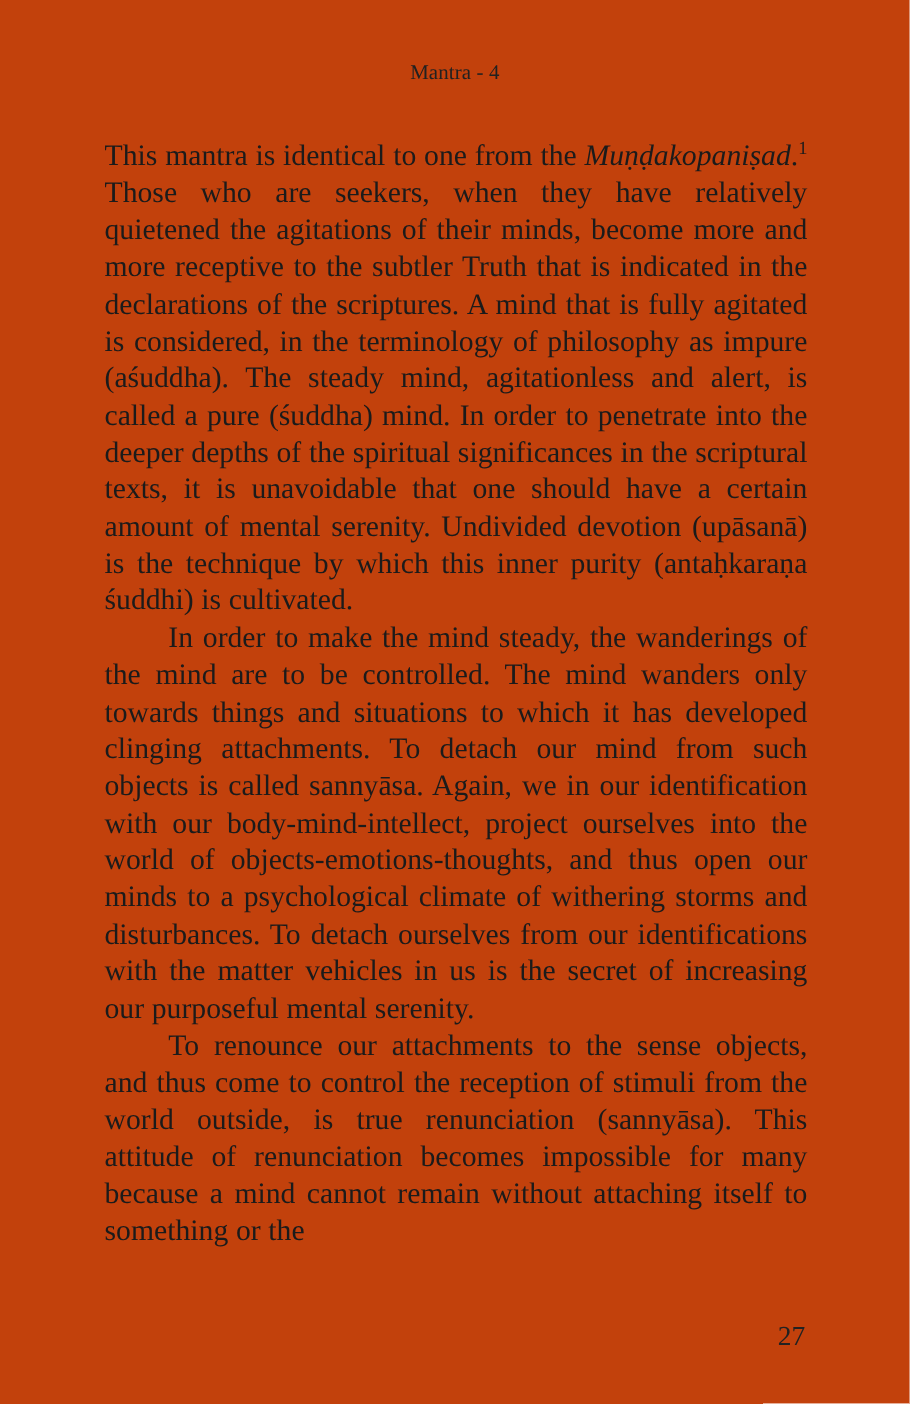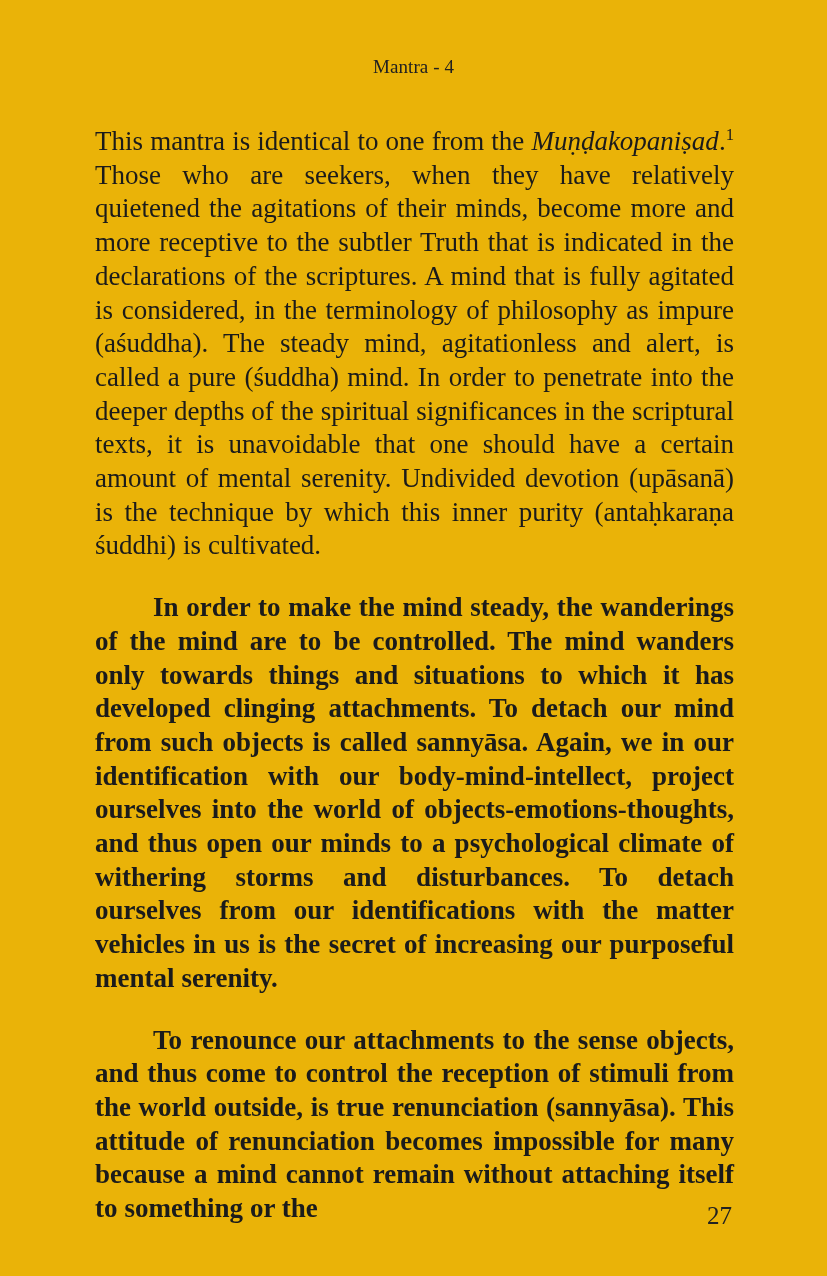--- a/index.html
+++ b/index.html
@@ -7,21 +7,21 @@
     margin: 0;
     padding: 0;
     background: #ffffff;
   }
 
   .page {
     position: relative;
     width: 827px;
     height: 1276px;
     margin: 0 auto;
-    background: #eab308;
+    background: #c2410c;
     overflow: hidden;
     font-family: "Liberation Serif", "DejaVu Serif", serif;
     color: #1a1a1a;
     -webkit-font-smoothing: antialiased;
   }
 
   
   .running-header {
     position: absolute;
     left: 0;
@@ -47,22 +47,20 @@
     font-size: 27px;
     line-height: 33.7px;
     text-align: justify;
     text-justify: inter-word;
     word-spacing: 0.2px;
     color: #1b1b1b;
     hyphens: none;
   }
 
   p.body-par + p.body-par {
-    margin-top: 28px;
-    font-weight: bold;
   }
 
   p.indented {
     text-indent: 58px;
   }
 
   .it {
     font-style: italic;
   }
 

